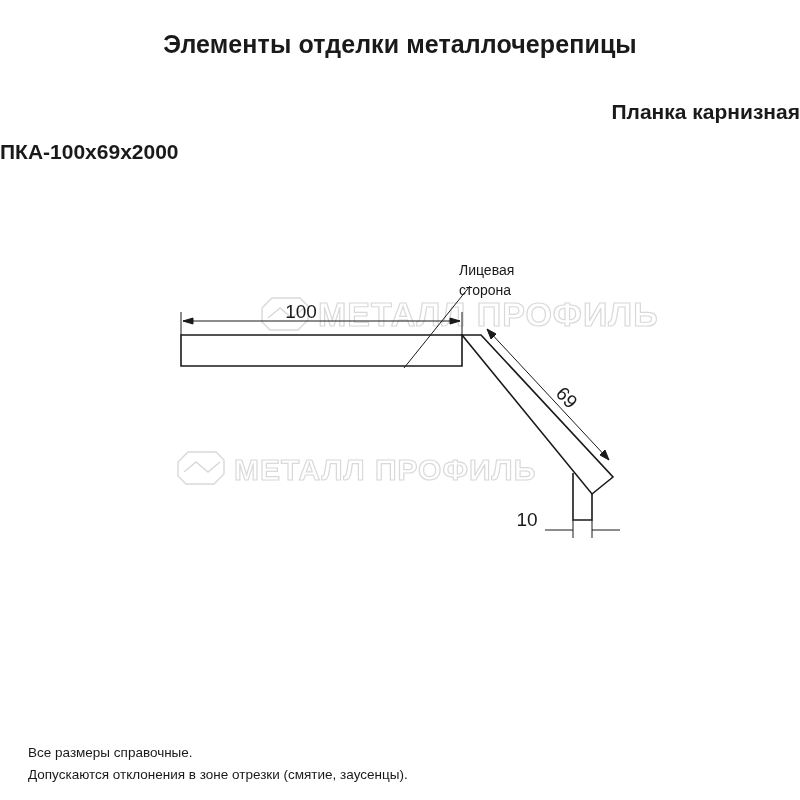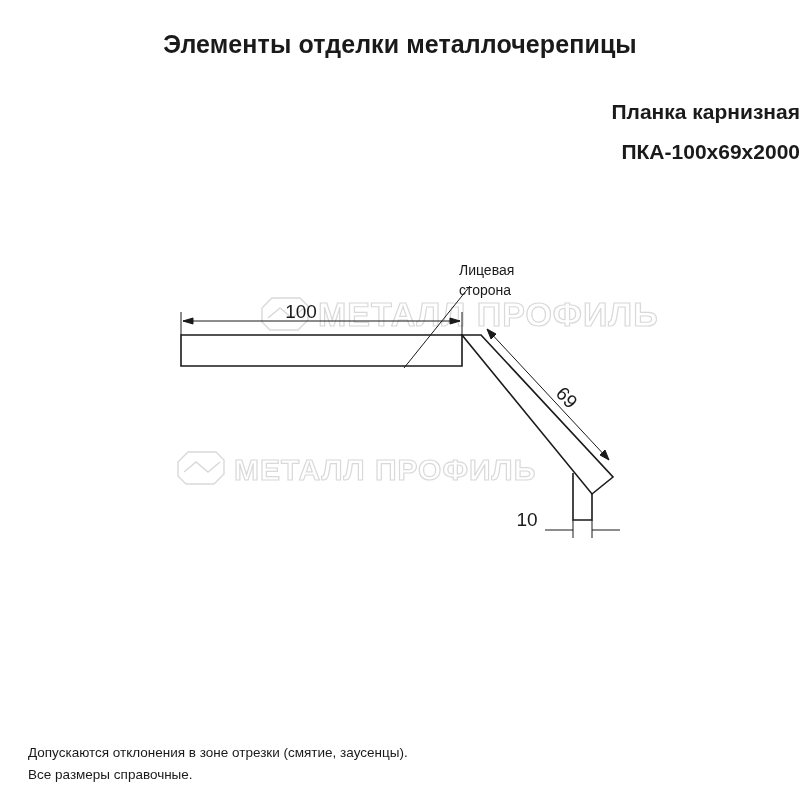--- a/index.html
+++ b/index.html
@@ -39,21 +39,21 @@
     width: 800px;
     text-align: right;
     font-size: 21px;
     font-weight: bold;
   }
   .code {
     position: absolute;
     left: 0;
     top: 140px;
     width: 800px;
-    text-align: right;
+    text-align: left;
     font-size: 21px;
     font-weight: bold;
   }
   .drawing {
     position: absolute;
     left: 0;
     top: 190px;
     width: 800px;
     height: 480px;
   }
@@ -162,17 +162,17 @@
         <path d="M592 330 L592 348"></path>
         <path d="M545 340 L573 340"></path>
         <path d="M592 340 L620 340"></path>
       </g>
       <text class="dim-text" x="527" y="336" text-anchor="middle">10</text>
 
     </svg>
   </div>
 
   <div class="footnotes">
+    <span class="footnote-line">Все размеры справочные.</span>
     <span class="footnote-line">Допускаются отклонения в зоне отрезки (смятие, заусенцы).</span>
-    <span class="footnote-line">Все размеры справочные.</span>
   </div>
 
 </div>
 
 </body></html>

